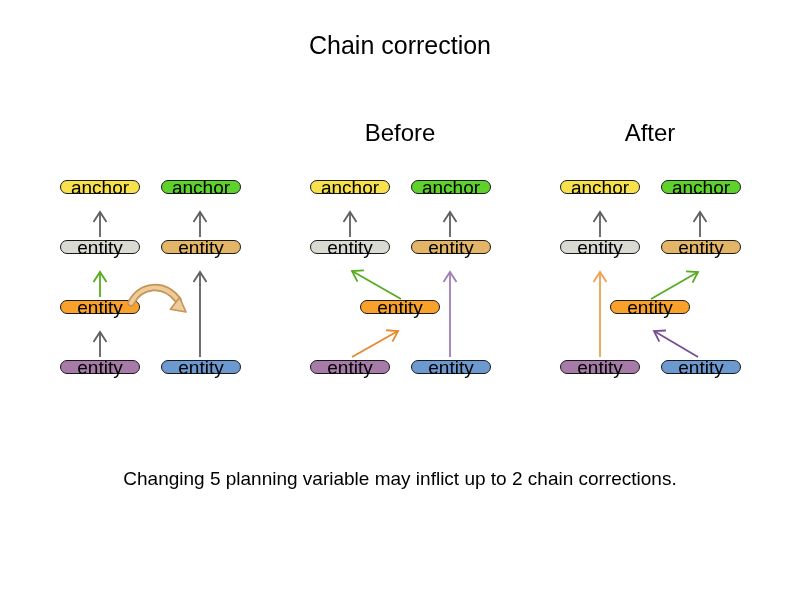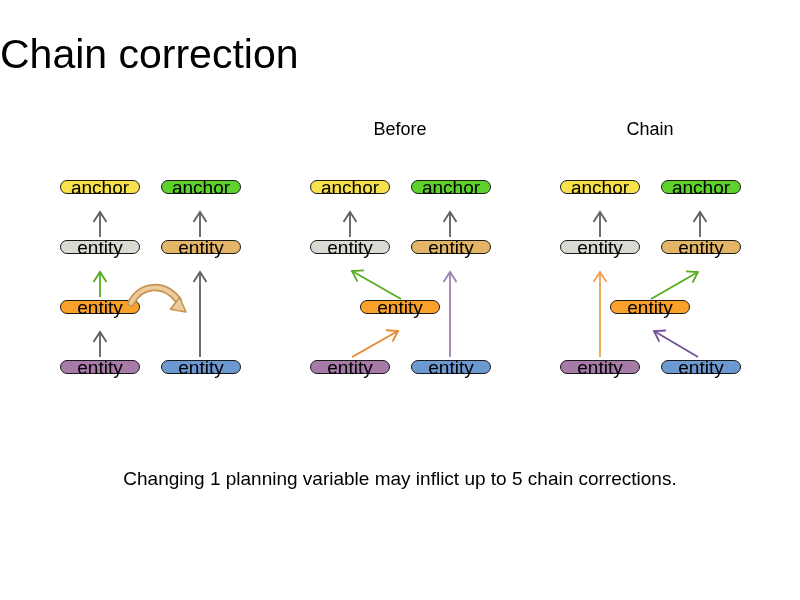--- a/index.html
+++ b/index.html
@@ -6,30 +6,30 @@
   body {
     width: 800px; height: 600px; overflow: hidden;
     background: #ffffff;
     font-family: "Liberation Sans", sans-serif;
     color: #000;
     position: relative;
   }
   .slide { position: absolute; inset: 0; width: 800px; height: 600px; }
   .title {
     position: absolute; top: 31px; left: 0; width: 100%;
-    text-align: left; font-size: 41px; font-weight: 400; margin: 0;
+    text-align: center; font-size: 25px; font-weight: 400; margin: 0;
   }
   .caption {
     position: absolute; top: 468px; left: 0; width: 100%;
     text-align: center; font-size: 19px; margin: 0;
   }
   #diagram { position: absolute; inset: 0; }
   .group-label {
     position: absolute; top: 119px; transform: translateX(-50%);
-    font-size: 18px; white-space: nowrap;
+    font-size: 24px; white-space: nowrap;
   }
   .node {
     position: absolute; width: 80px; height: 14px; box-sizing: border-box;
     border: 1.5px solid #1a1a1a; border-radius: 8px;
     display: flex; align-items: center; justify-content: center;
     font-size: 19px; line-height: 1;
   }
   #arrows-svg { position: absolute; left: 0; top: 0; width: 800px; height: 600px; pointer-events: none; }
 </style>
 </head>
@@ -46,21 +46,21 @@
       <div class="node" style="left: 60px; top: 360px; background: rgb(166, 123, 167); border-color: rgb(26, 26, 26); color: rgb(0, 0, 0);">entity</div>
       <div class="node" style="left: 161px; top: 360px; background: rgb(108, 153, 208); border-color: rgb(26, 26, 26); color: rgb(0, 0, 0);">entity</div>
       <div class="group-label" style="left: 400px;">Before</div>
       <div class="node" style="left: 310px; top: 180px; background: rgb(247, 225, 77); border-color: rgb(26, 26, 26); color: rgb(0, 0, 0);">anchor</div>
       <div class="node" style="left: 411px; top: 180px; background: rgb(94, 209, 44); border-color: rgb(26, 26, 26); color: rgb(0, 0, 0);">anchor</div>
       <div class="node" style="left: 310px; top: 240px; background: rgb(217, 219, 211); border-color: rgb(26, 26, 26); color: rgb(0, 0, 0);">entity</div>
       <div class="node" style="left: 411px; top: 240px; background: rgb(227, 181, 102); border-color: rgb(26, 26, 26); color: rgb(0, 0, 0);">entity</div>
       <div class="node" style="left: 360px; top: 300px; background: rgb(249, 161, 43); border-color: rgb(26, 26, 26); color: rgb(0, 0, 0);">entity</div>
       <div class="node" style="left: 310px; top: 360px; background: rgb(166, 123, 167); border-color: rgb(26, 26, 26); color: rgb(0, 0, 0);">entity</div>
       <div class="node" style="left: 411px; top: 360px; background: rgb(108, 153, 208); border-color: rgb(26, 26, 26); color: rgb(0, 0, 0);">entity</div>
-      <div class="group-label" style="left: 650px;">Chain</div>
+      <div class="group-label" style="left: 650px;">After</div>
       <div class="node" style="left: 560px; top: 180px; background: rgb(247, 225, 77); border-color: rgb(26, 26, 26); color: rgb(0, 0, 0);">anchor</div>
       <div class="node" style="left: 661px; top: 180px; background: rgb(94, 209, 44); border-color: rgb(26, 26, 26); color: rgb(0, 0, 0);">anchor</div>
       <div class="node" style="left: 560px; top: 240px; background: rgb(217, 219, 211); border-color: rgb(26, 26, 26); color: rgb(0, 0, 0);">entity</div>
       <div class="node" style="left: 661px; top: 240px; background: rgb(227, 181, 102); border-color: rgb(26, 26, 26); color: rgb(0, 0, 0);">entity</div>
       <div class="node" style="left: 610px; top: 300px; background: rgb(249, 161, 43); border-color: rgb(26, 26, 26); color: rgb(0, 0, 0);">entity</div>
       <div class="node" style="left: 560px; top: 360px; background: rgb(166, 123, 167); border-color: rgb(26, 26, 26); color: rgb(0, 0, 0);">entity</div>
       <div class="node" style="left: 661px; top: 360px; background: rgb(108, 153, 208); border-color: rgb(26, 26, 26); color: rgb(0, 0, 0);">entity</div>
     </div>
   <svg id="arrows-svg" viewBox="0 0 800 600">
       <g stroke="#5F5F5F" fill="none" stroke-width="1.8">
@@ -122,14 +122,14 @@
       </g>
       <g stroke="#55AD1E" fill="none" stroke-width="1.8">
         <line x1="651" y1="299" x2="698" y2="272"></line>
         <polyline points="692.5667535689863,282.6174306317431 698,272 686.0911355815983,271.3450585796231"></polyline>
       </g>
       <g stroke="#744F93" fill="none" stroke-width="1.8">
         <line x1="698" y1="357" x2="654" y2="331"></line>
         <polyline points="665.9160058109663,330.49127068787334 654,331 659.30252475332,341.68331555465943"></polyline>
       </g>
     </svg>
-  <p class="caption">Changing 1 planning variable may inflict up to 5 chain corrections.</p>
+  <p class="caption">Changing 5 planning variable may inflict up to 2 chain corrections.</p>
 </div>
 
 </body></html>

